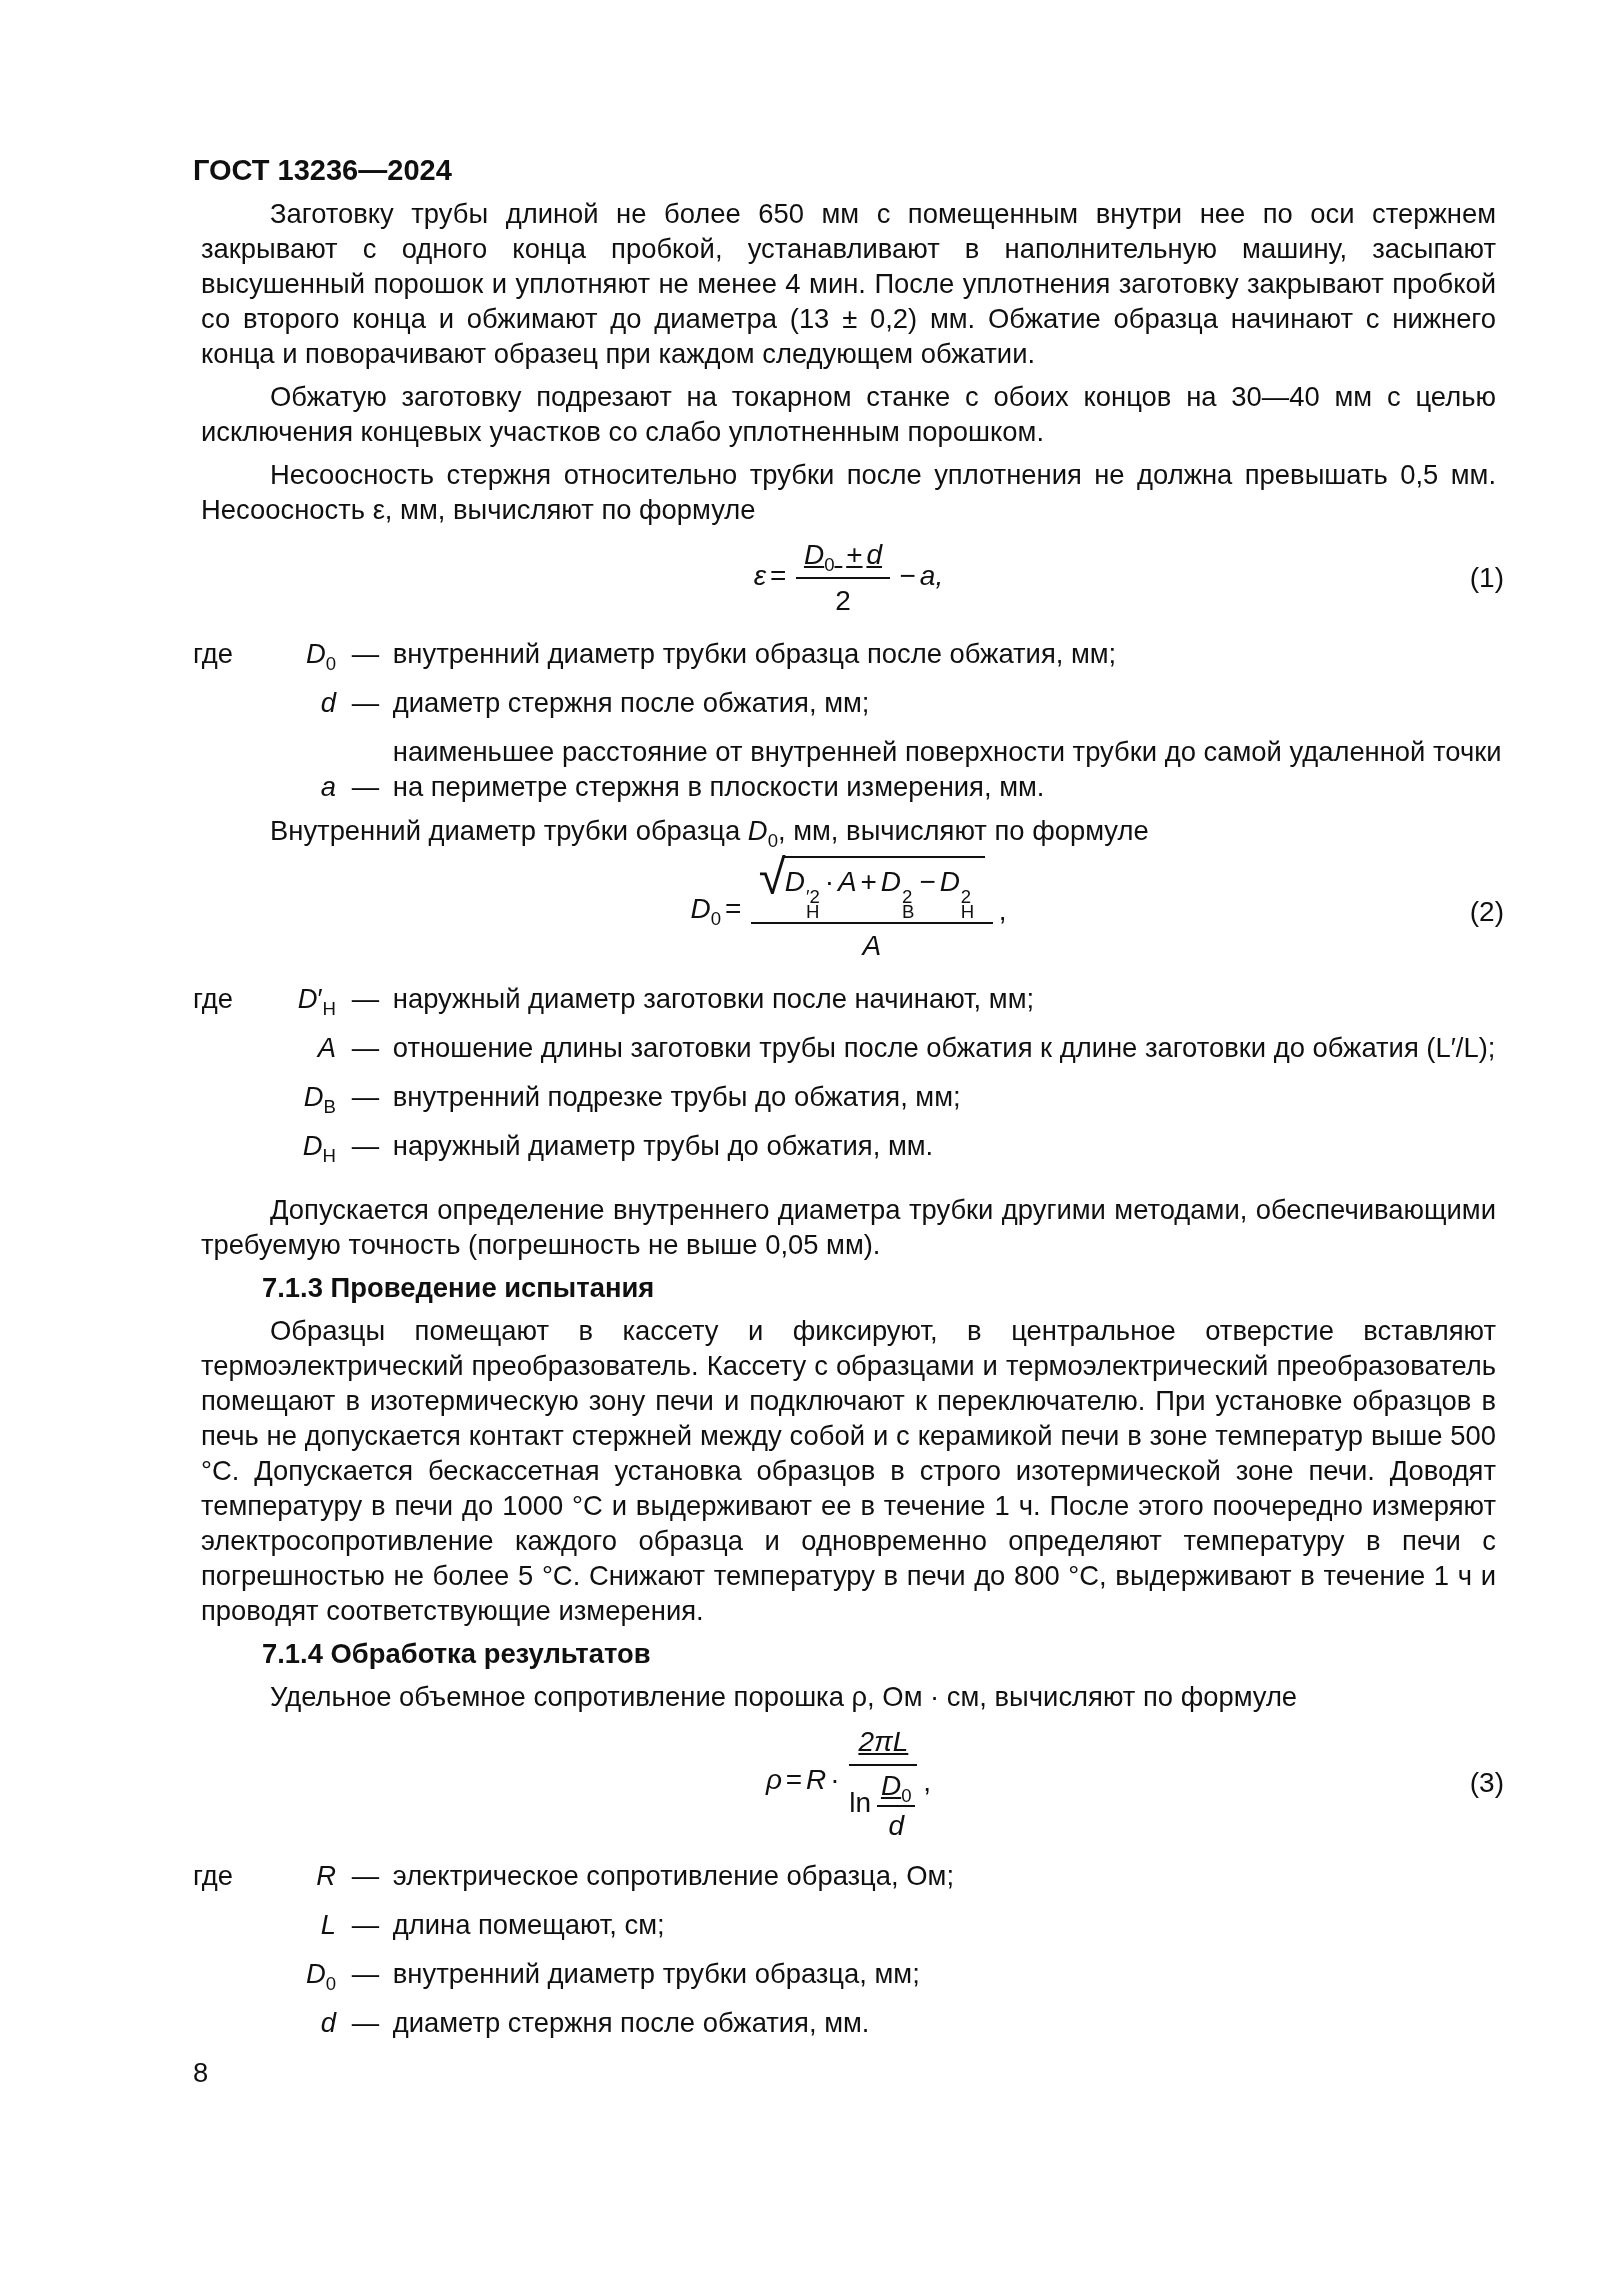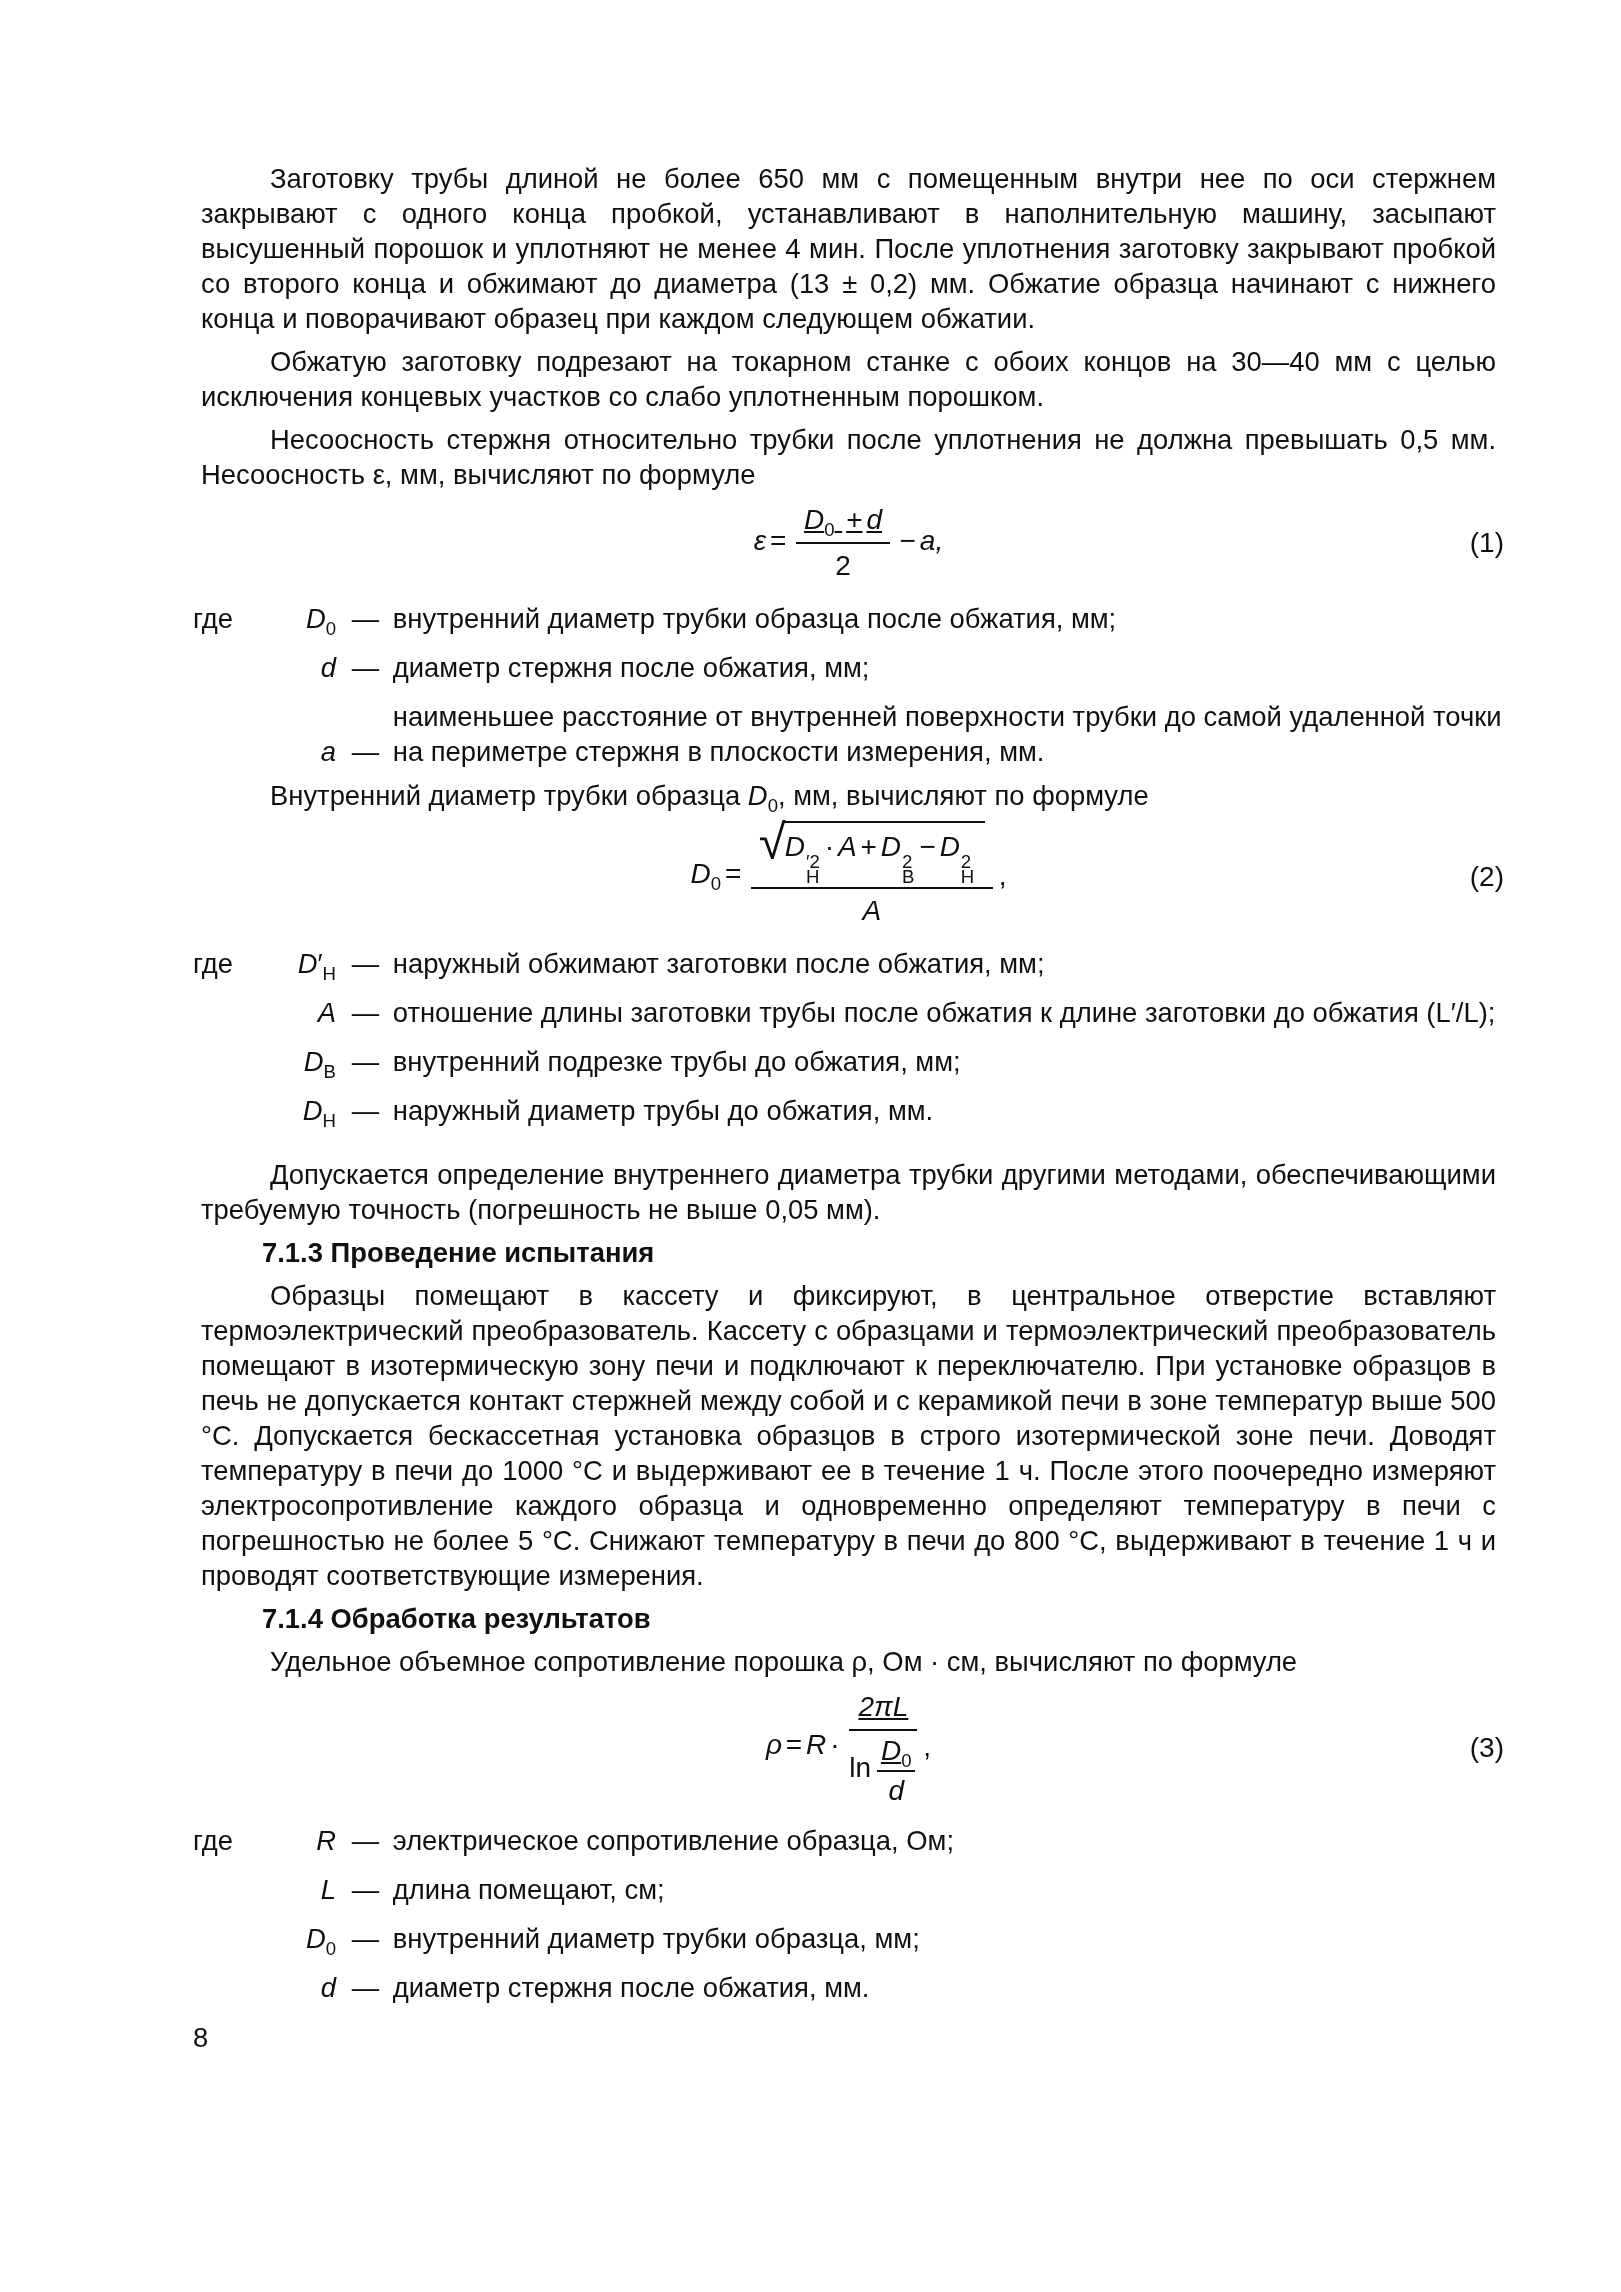--- a/index.html
+++ b/index.html
@@ -81,20 +81,21 @@
   .ss { display: inline-flex; flex-direction: column; align-items: flex-start; vertical-align: -11.8px; font-size: 18.6px; line-height: 14.7px; font-style: normal; margin: 0 1px; }
   .ss .ssup { display: block; }
   .ss .ssub { display: block; }
   .pagenum { margin-top: 15.7px; text-align: left; }
 </style>
 </head>
 <body>
 
 <div class="page">
 
+  <div class="doc-header">ГОСТ 13236—2024</div>
 
   <p class="body-par mt45">Заготовку трубы длиной не более 650 мм с помещенным внутри нее по оси стержнем закрывают с одного конца пробкой, устанавливают в наполнительную машину, засыпают высушенный порошок и уплотняют не менее 4 мин. После уплотнения заготовку закрывают пробкой со второго конца и обжимают до диаметра (13 ± 0,2) мм. Обжатие образца начинают с нижнего конца и поворачивают образец при каждом следующем обжатии.</p>
   <p class="body-par">Обжатую заготовку подрезают на токарном станке с обоих концов на 30—40 мм с целью исключения концевых участков со слабо уплотненным порошком.</p>
   <p class="body-par">Несоосность стержня относительно трубки после уплотнения не должна превышать 0,5 мм. Несоосность ε, мм, вычисляют по формуле</p>
 
   <div class="formula-row">
     <span class="f-body">
       <span class="fv">ε</span><span class="fo">=</span><span class="frac"><span class="fnum"><span class="fv">D</span><sub class="small-sub">0</sub> <span class="fo">+</span><span class="fv">d</span></span><span class="fden">2</span></span><span class="fo">−</span><span class="fv">a,</span>
     </span>
     <span class="f-number">(1)</span>
@@ -140,21 +141,21 @@
             </span></span><span class="fden"><span class="fv">A</span></span></span><span class="fcomma">,</span>
     </span>
     <span class="f-number">(2)</span>
   </div>
 
   <div class="def-list">
     <div class="def-row">
       <span class="def-lead">где</span>
       <span class="def-term"><span class="fv">D</span><span>′</span><sub class="small-sub">Н</sub></span>
       <span class="def-dash">—</span>
-      <span class="def-text">наружный обжимают заготовки после обжатия, мм;</span>
+      <span class="def-text">наружный диаметр заготовки после начинают, мм;</span>
     </div>
     <div class="def-row">
       <span class="def-lead"></span>
       <span class="def-term"><span class="fv">A</span></span>
       <span class="def-dash">—</span>
       <span class="def-text">отношение длины заготовки трубы после обжатия к длине заготовки до обжатия (L′/L);</span>
     </div>
     <div class="def-row">
       <span class="def-lead"></span>
       <span class="def-term"><span class="fv">D</span><sub class="small-sub">В</sub></span>

